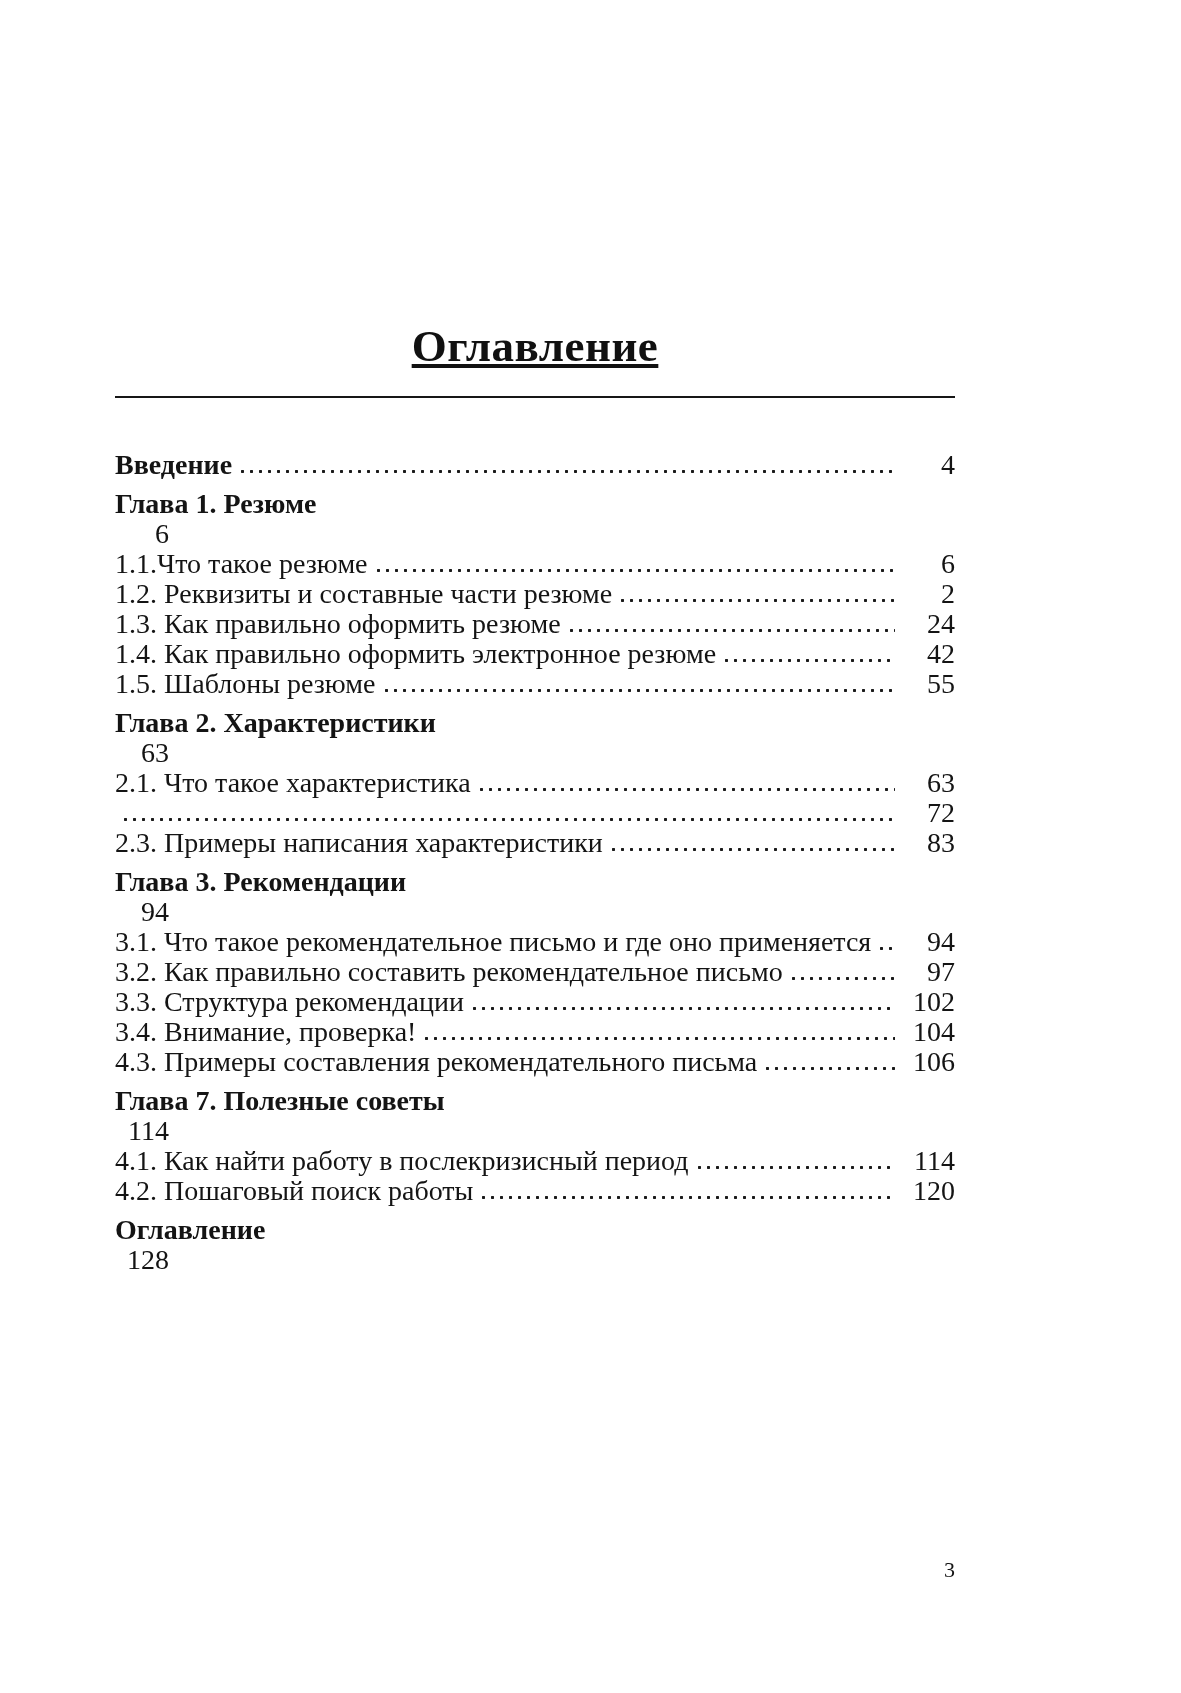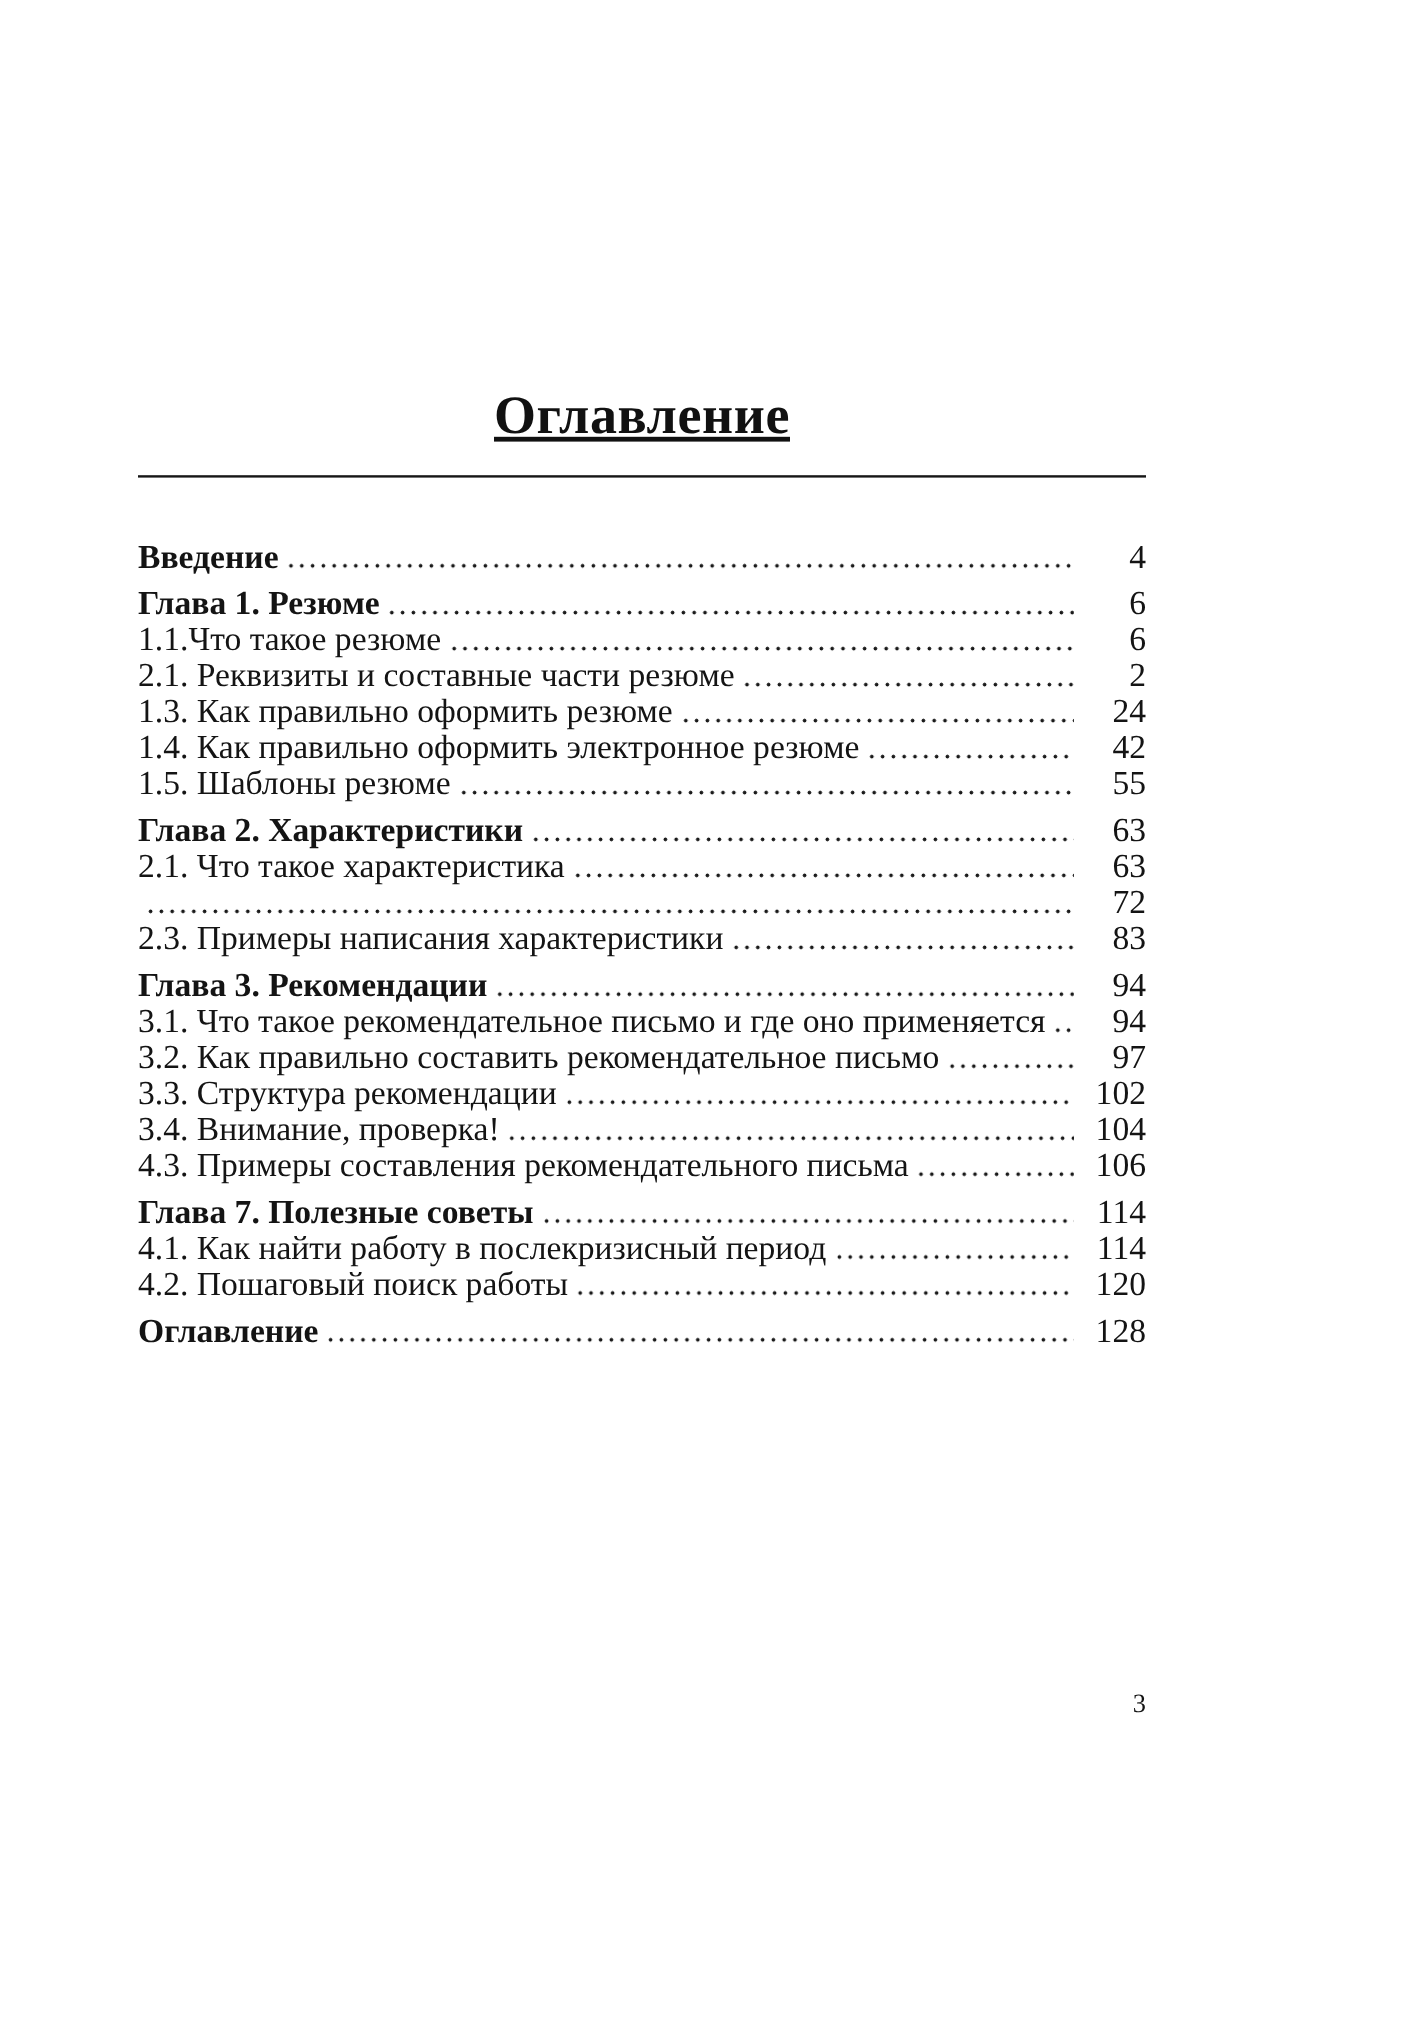--- a/index.html
+++ b/index.html
@@ -40,20 +40,21 @@
     margin-top: 52px;
   }
   .toc-row {
     display: flex;
     align-items: baseline;
     font-size: 28px;
     line-height: 30px;
   }
   .toc-row.gap {
     margin-top: 9px;
+    flex-direction: column;
   }
   .toc-row.bold .toc-label {
     font-weight: 700;
   }
   .toc-label {
     white-space: nowrap;
     flex: 0 0 auto;
   }
   .toc-dots {
     flex: 1 1 auto;
@@ -93,21 +94,21 @@
         <span class="toc-label">Глава 1. Резюме</span>
         <span class="toc-dots"></span>
         <span class="toc-page">6</span>
       </div>
       <div class="toc-row">
         <span class="toc-label">1.1.Что такое резюме</span>
         <span class="toc-dots"></span>
         <span class="toc-page">6</span>
       </div>
       <div class="toc-row">
-        <span class="toc-label">2.1. Реквизиты и составные части резюме</span>
+        <span class="toc-label">1.2. Реквизиты и составные части резюме</span>
         <span class="toc-dots"></span>
         <span class="toc-page">2</span>
       </div>
       <div class="toc-row">
         <span class="toc-label">1.3. Как правильно оформить резюме</span>
         <span class="toc-dots"></span>
         <span class="toc-page">24</span>
       </div>
       <div class="toc-row">
         <span class="toc-label">1.4. Как правильно оформить электронное резюме</span>

